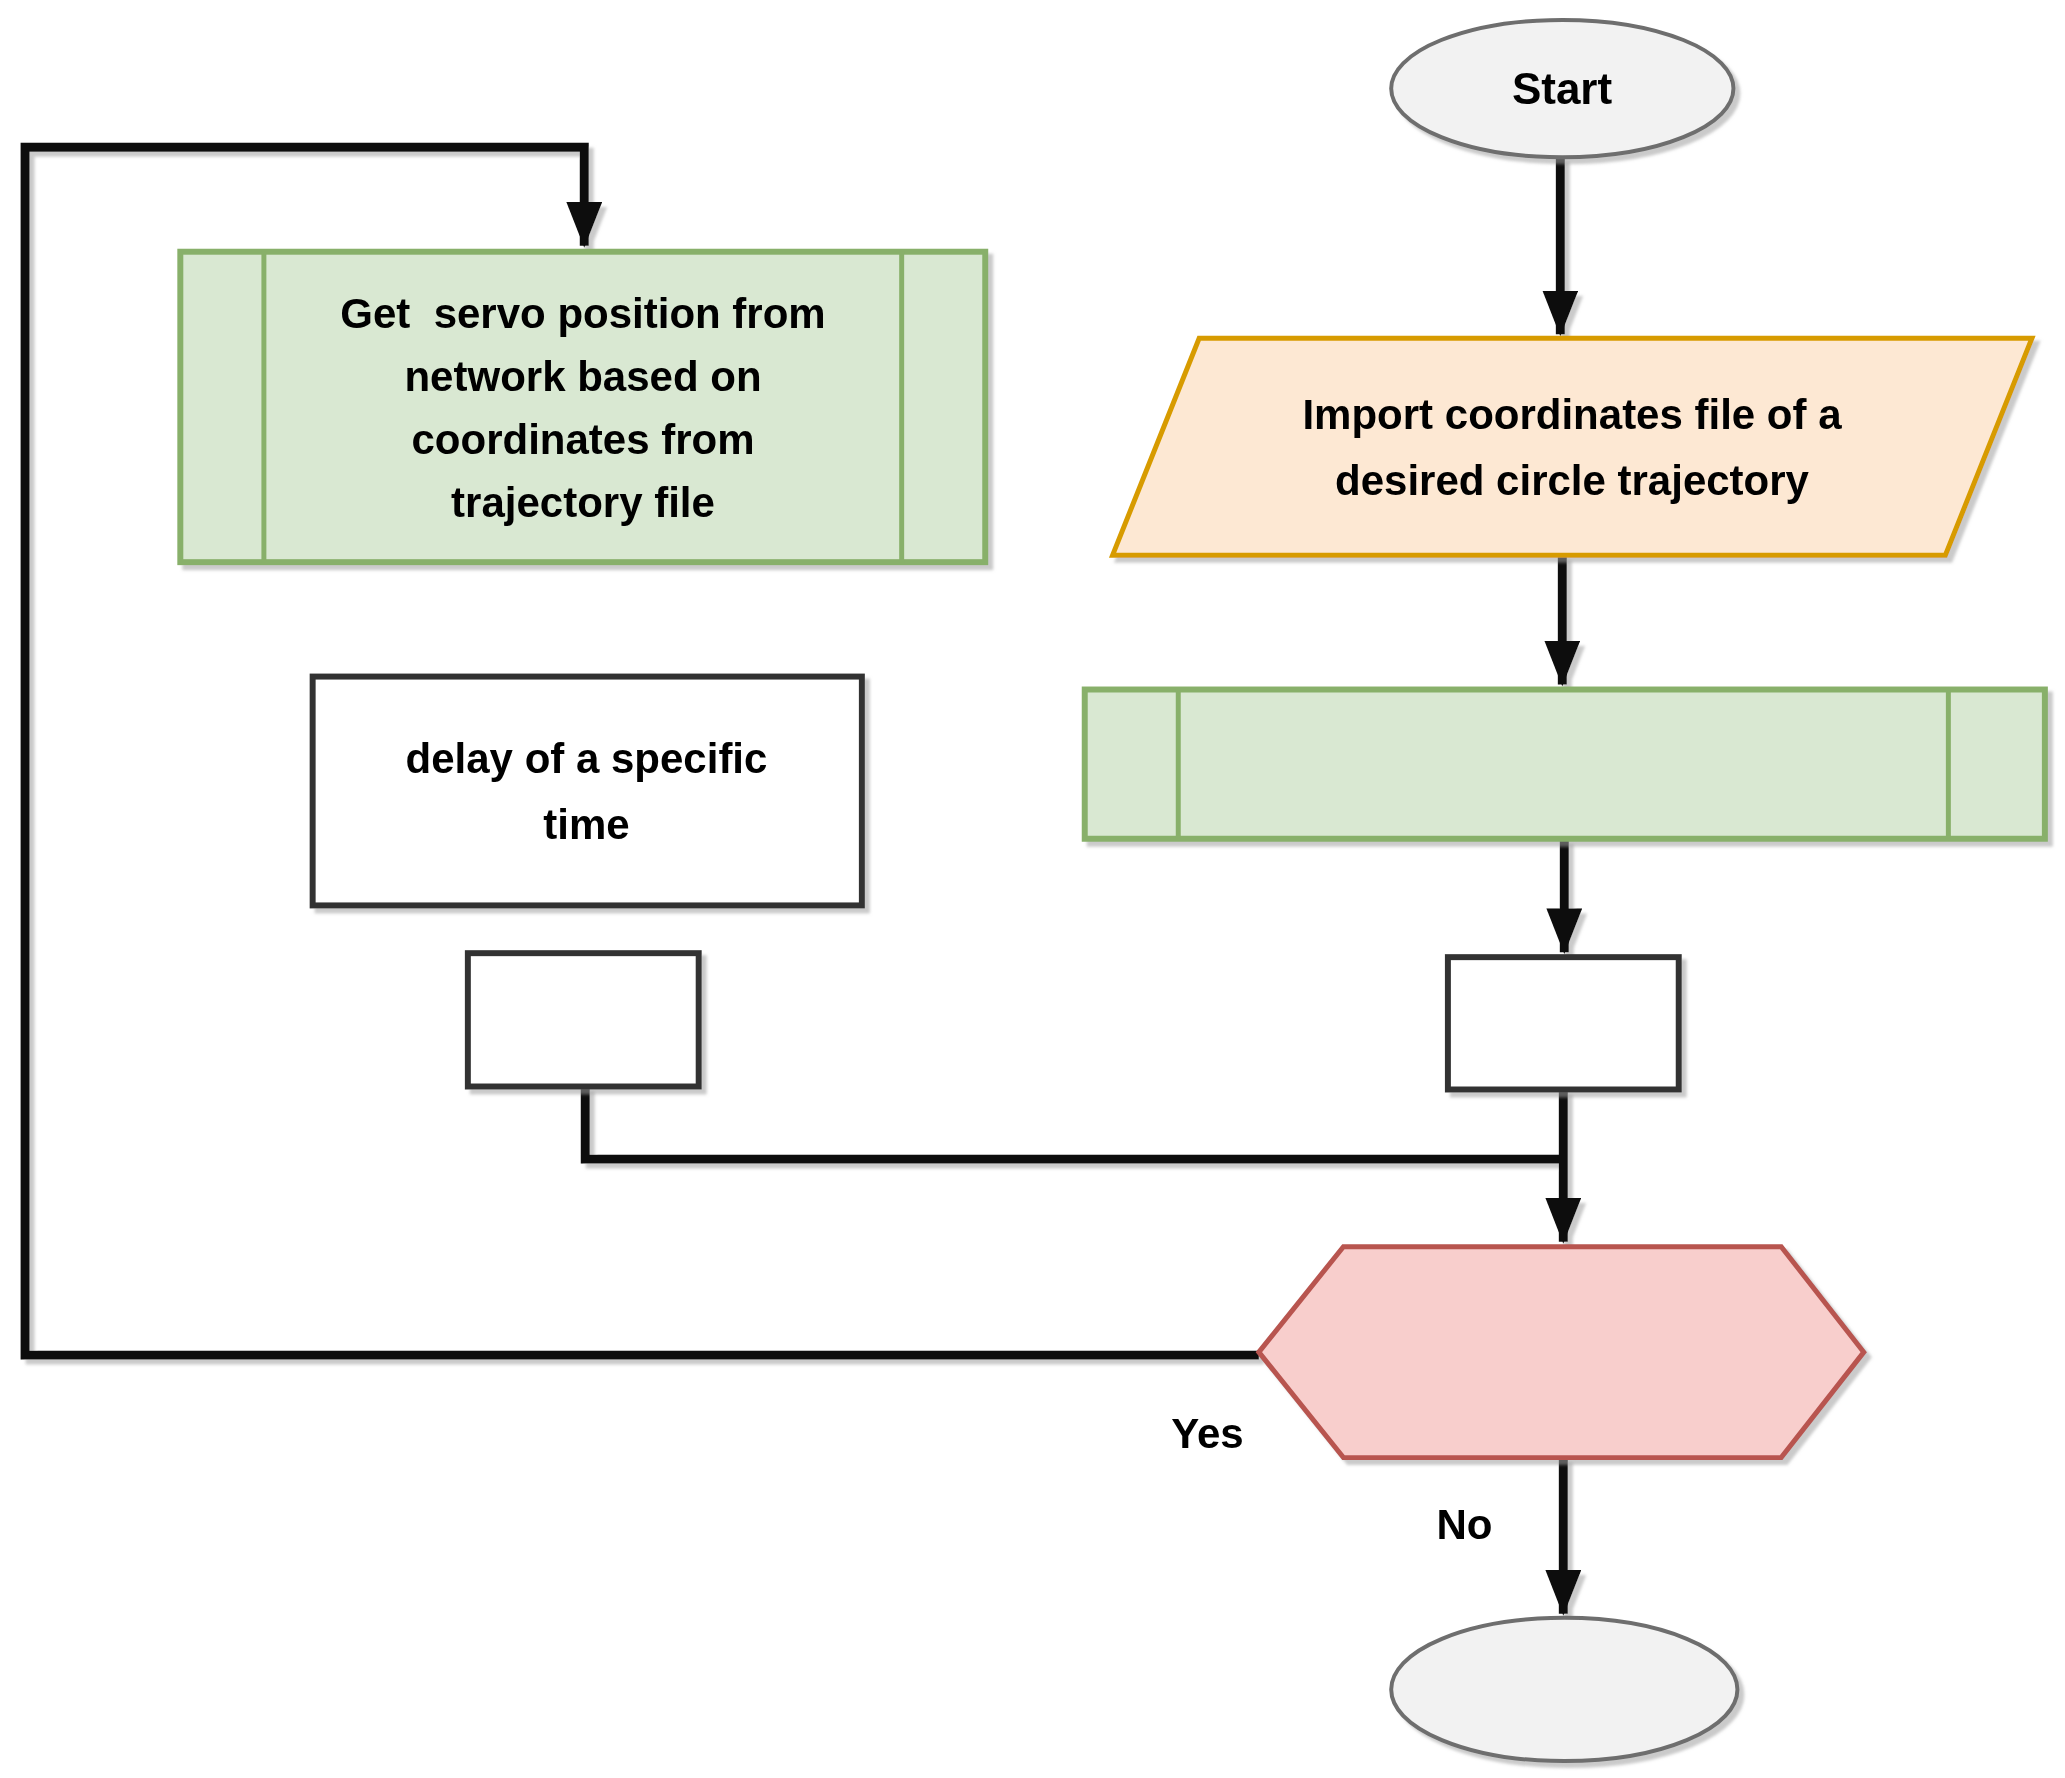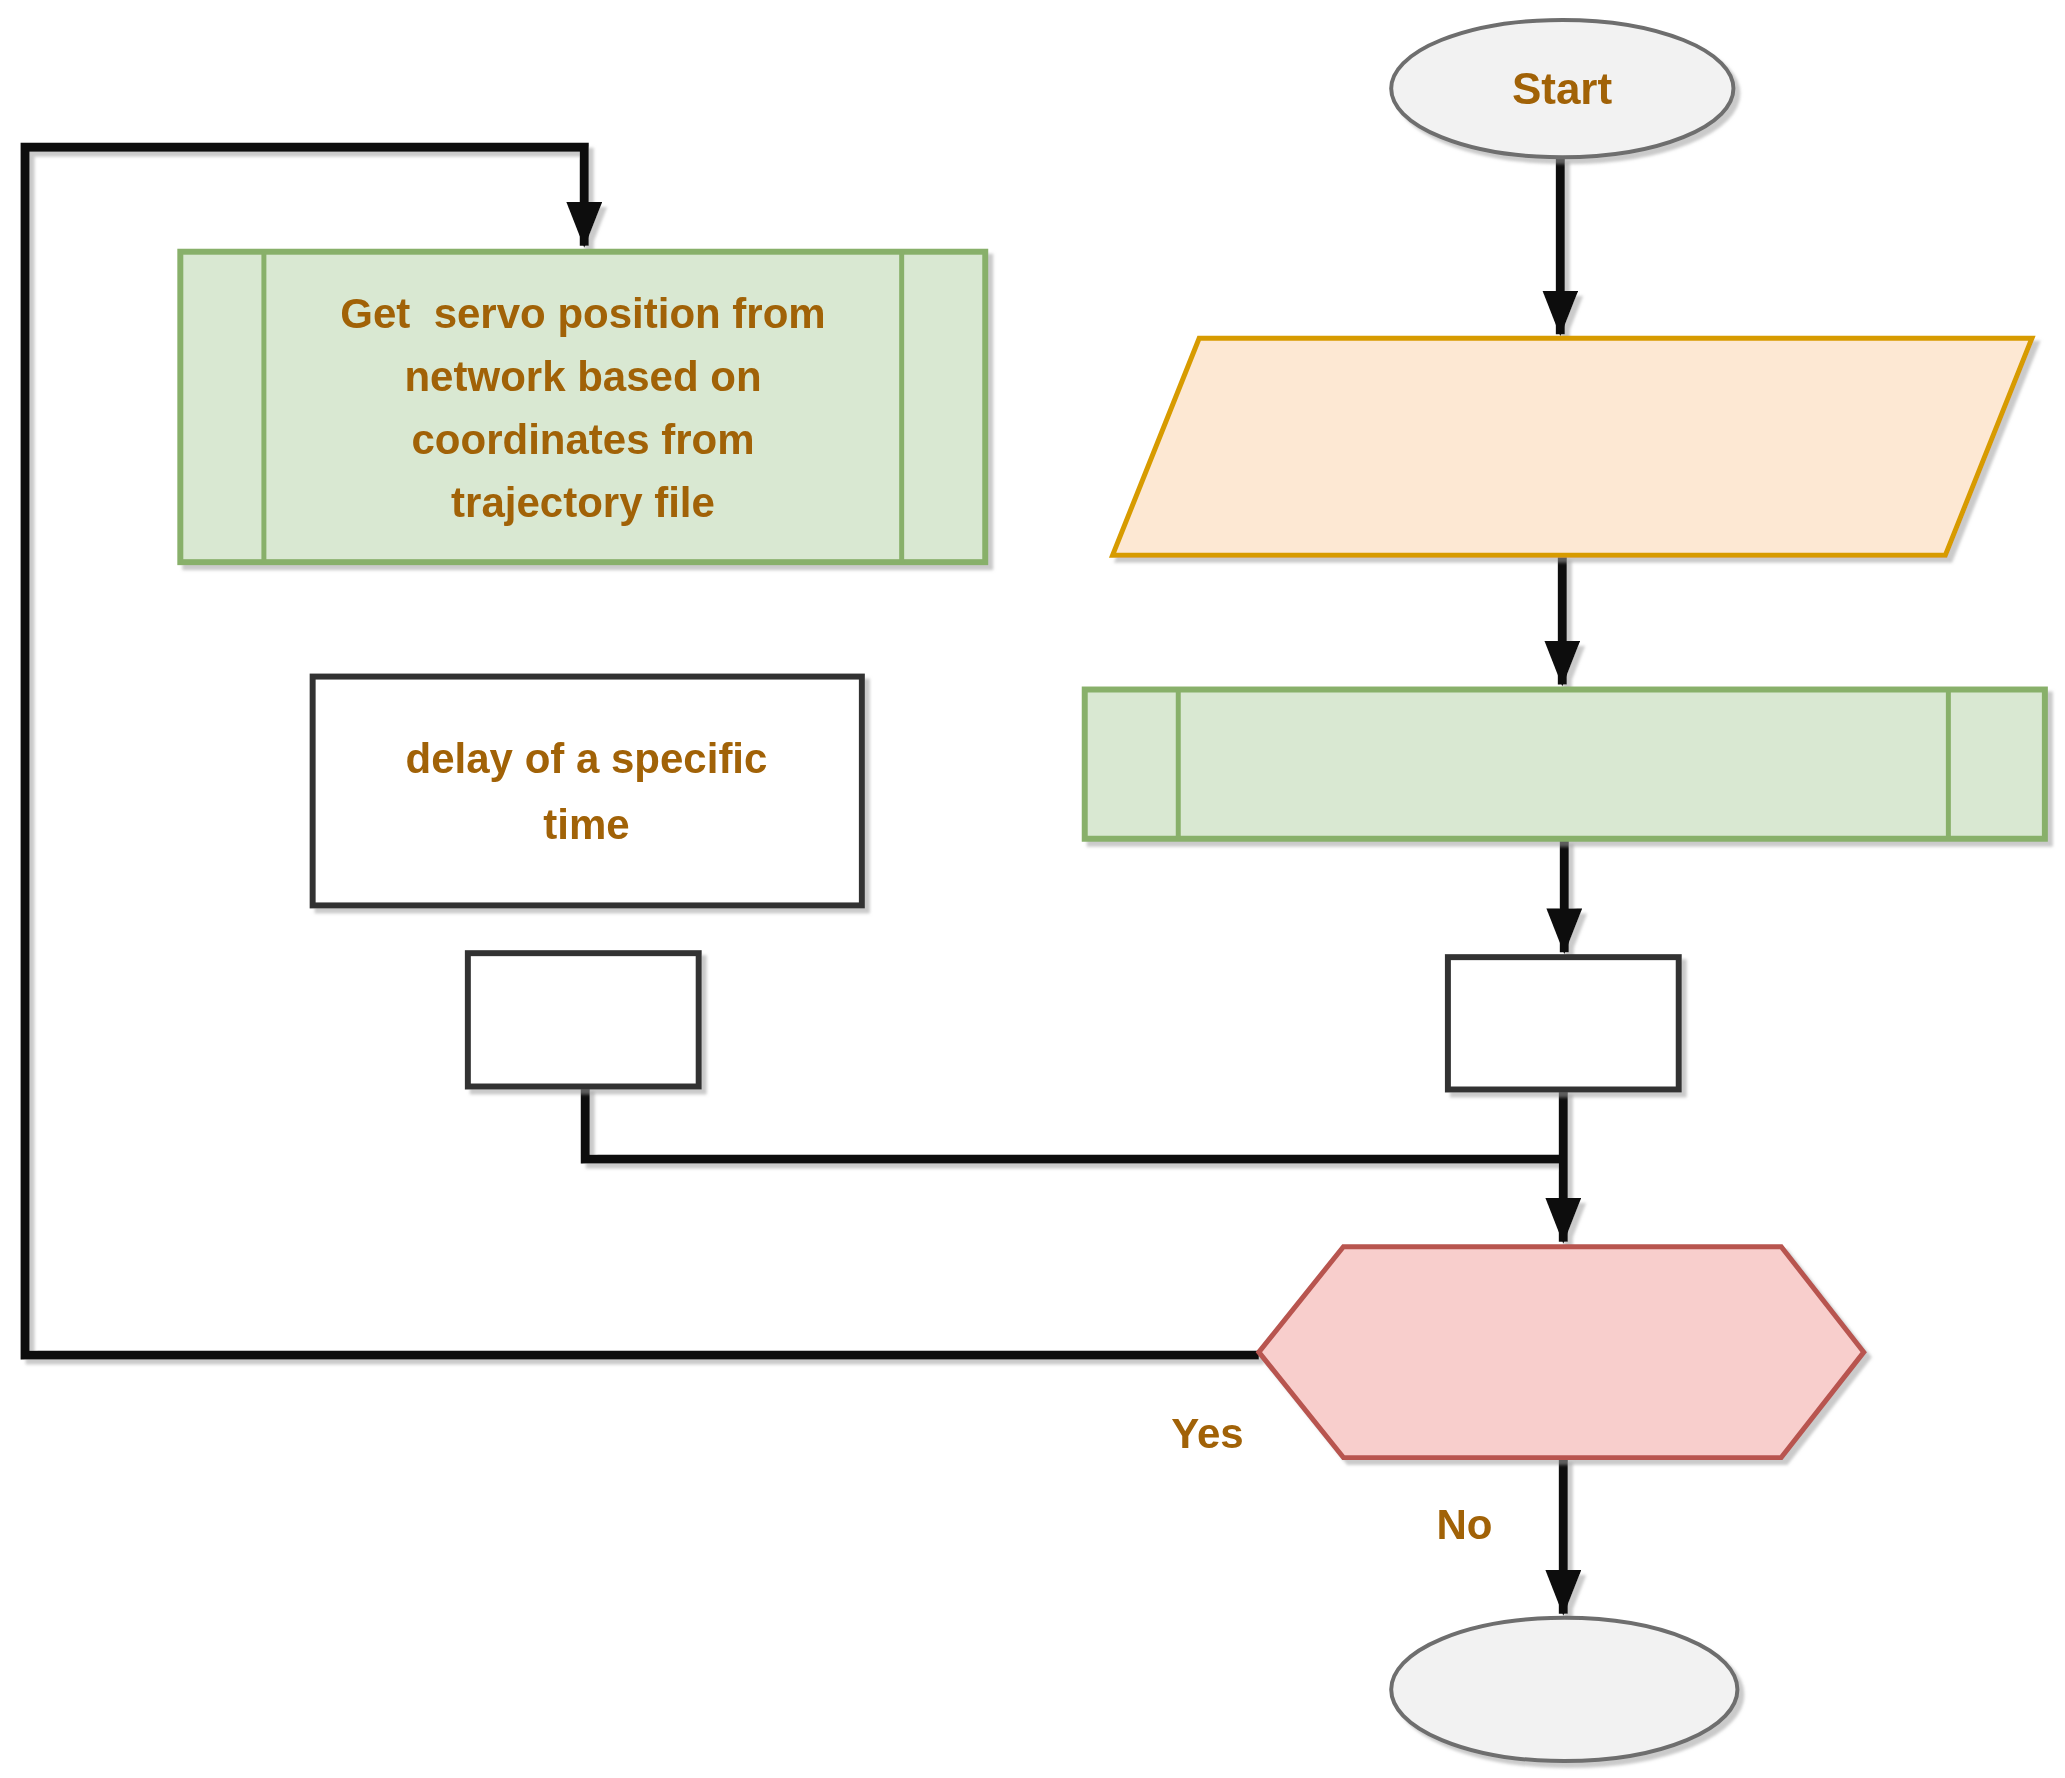--- a/index.html
+++ b/index.html
@@ -8,21 +8,21 @@
     width:2066px;height:1778px;
     background:#ffffff;
     font-family:"Liberation Sans", sans-serif;
     overflow:hidden;
   }
   #diagram-svg{position:absolute;left:0;top:0;}
   .label{
     position:absolute;
     display:flex;align-items:center;justify-content:center;
     text-align:center;
-    font-weight:bold;color:#a16207;
+    font-weight:bold;color:#000000;
     white-space:pre-wrap;
     line-height:1.5;
     pointer-events:none;
   }
   .t42{font-size:42px;}
   .t44{font-size:44px;}
   .edge-label{justify-content:center;}
 </style>
 </head>
 <body>
@@ -74,20 +74,22 @@
       <rect x="314" y="680" width="552" height="230" fill="#ffffff" stroke="#333333" stroke-width="6"></rect>
 
       <rect x="470" y="958" width="232" height="134" fill="#ffffff" stroke="#333333" stroke-width="6"></rect>
 
       <ellipse cx="1572" cy="1698" rx="174" ry="72" fill="#f2f2f2" stroke="#6e6e6e" stroke-width="4"></ellipse>
     </g>
   </svg>
 
   <div class="label t44" style="left:1391px;top:20px;width:342px;height:137px;">Start</div>
 
+  <div class="label t42" style="left:1144px;top:350px;width:856px;height:195px;line-height:1.55;">Import coordinates file of a
+desired circle trajectory</div>
 
 
 
 
   <div class="label t42" style="left:312px;top:677px;width:549px;height:229px;line-height:1.55;">delay of a specific
 time</div>
 
   <div class="label t42" style="left:264px;top:254px;width:638px;height:308px;">Get  servo position from
 network based on
 coordinates from

